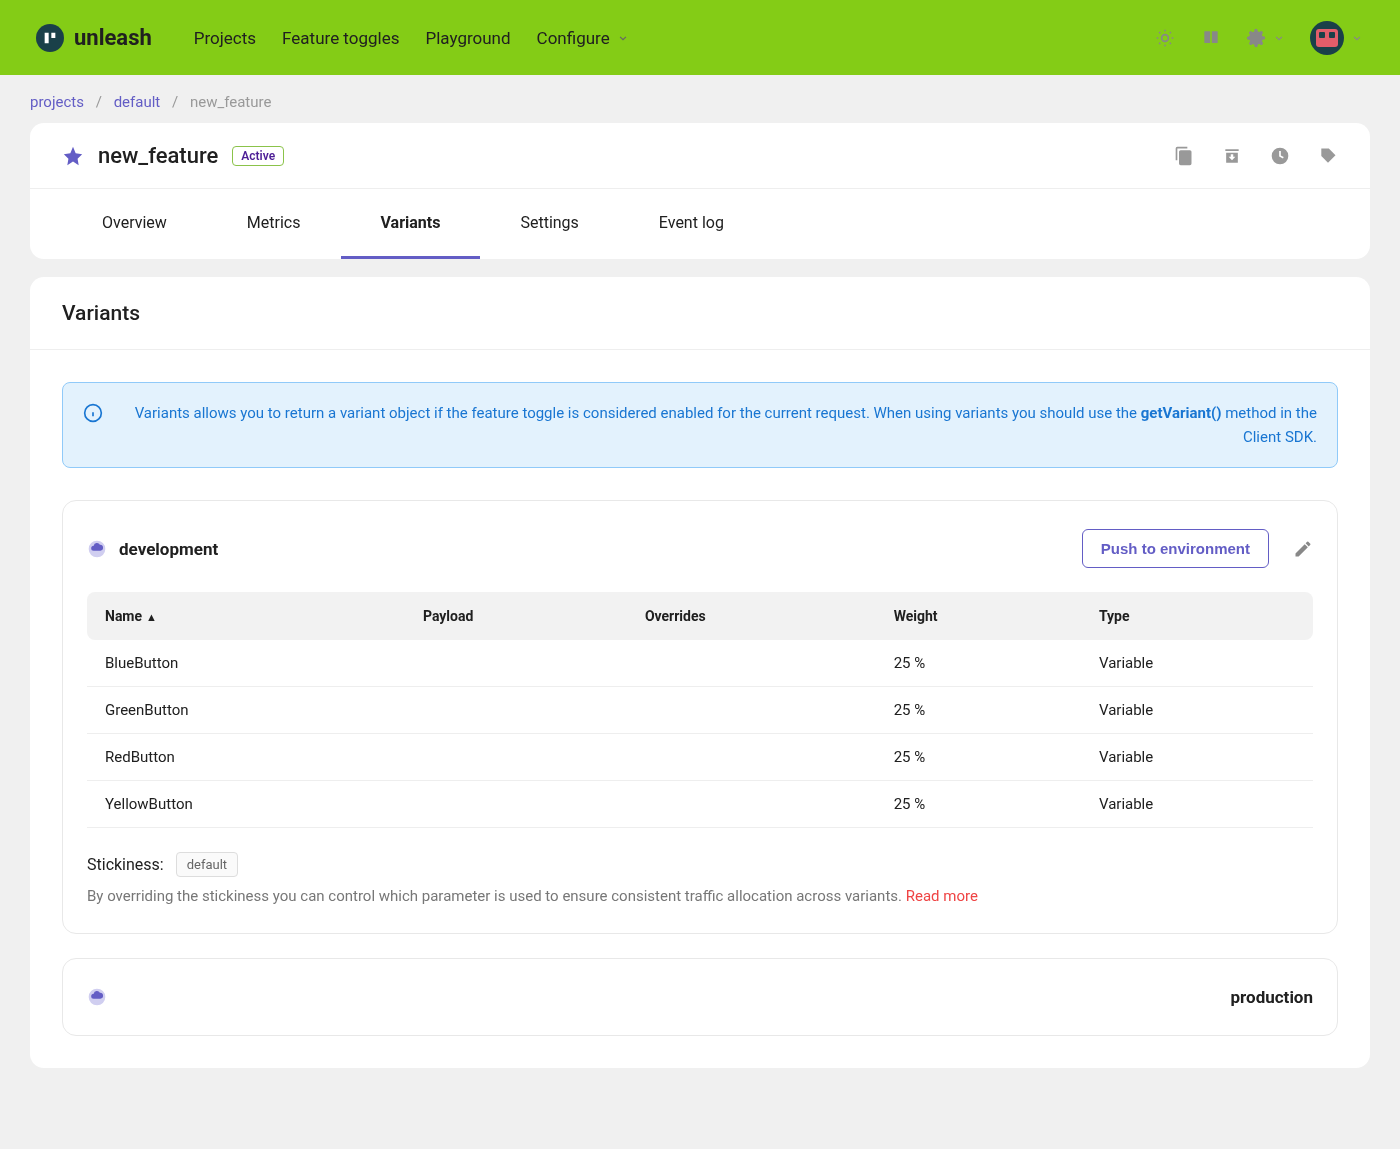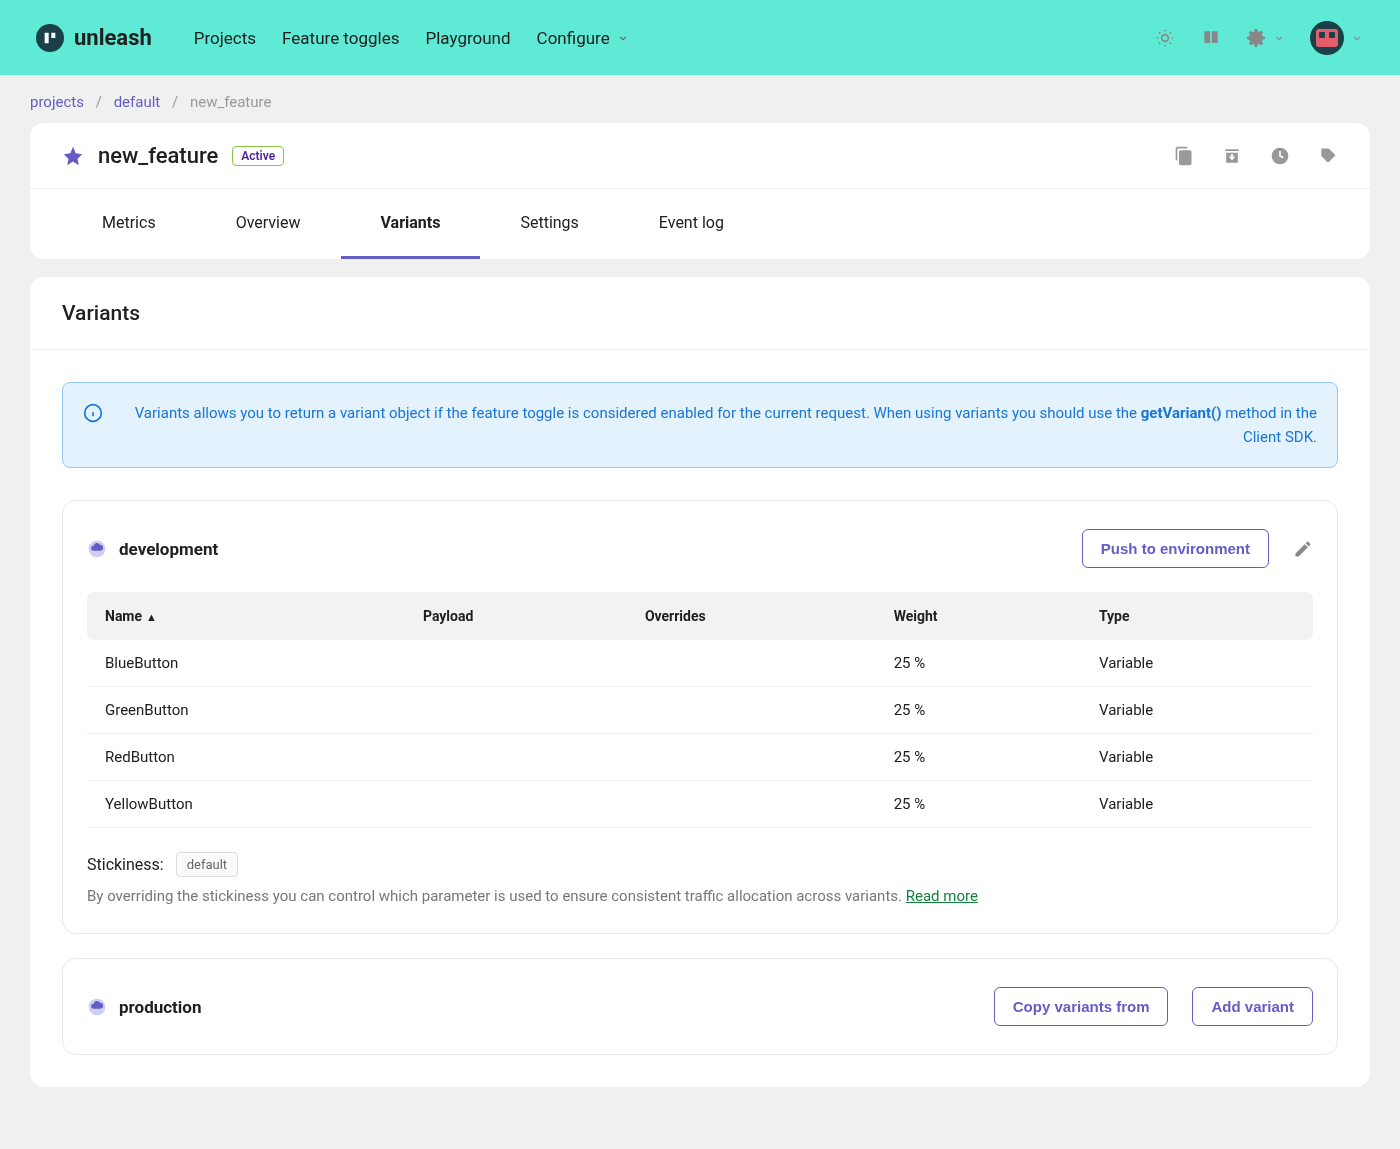--- a/index.html
+++ b/index.html
@@ -1,20 +1,20 @@
 <!DOCTYPE html>
 <html><head>
 <meta charset="utf-8">
 <style>
 * { box-sizing: border-box; margin: 0; padding: 0; }
 body { font-family: -apple-system, BlinkMacSystemFont, "Segoe UI", Roboto, sans-serif; background: #f0f0f0; color: #202020; font-size: 14px; width: 1400px; }
 a { text-decoration: none; }
 
 
-.topbar { background: #5eead4; height: 75px; display: flex; align-items: center; padding: 0 36px; gap: 24px; }
+.topbar { background: #84cc16; height: 75px; display: flex; align-items: center; padding: 0 36px; gap: 24px; }
 .logo { display: flex; align-items: center; gap: 10px; font-weight: 700; font-size: 22px; color: #202020; }
 .logo-mark { width: 28px; height: 28px; border-radius: 50%; background: #1a4049; display: flex; align-items: center; justify-content: center; }
 .logo-mark svg { width: 16px; height: 16px; }
 .nav { display: flex; gap: 26px; margin-left: 18px; }
 .nav-item { color: #202020; font-size: 17px; cursor: pointer; display: flex; align-items: center; gap: 6px; }
 .spacer { flex: 1; }
 .header-actions { display: flex; align-items: center; gap: 24px; }
 .icon-btn { width: 22px; height: 22px; display: flex; align-items: center; justify-content: center; color: #666; cursor: pointer; }
 .icon-group { display: flex; align-items: center; gap: 6px; cursor: pointer; color: #666; }
 .avatar { width: 34px; height: 34px; border-radius: 50%; background: #1a4049; display: flex; align-items: center; justify-content: center; overflow: hidden; }
@@ -73,21 +73,21 @@
 .variants-table thead th:first-child { border-radius: 8px 0 0 8px; }
 .variants-table thead th:last-child { border-radius: 0 8px 8px 0; }
 .variants-table tbody td { padding: 14px 18px; border-bottom: 1px solid #eee; font-size: 15px; }
 .sort-arrow { margin-left: 4px; font-size: 11px; }
 
 
 .stickiness-row { display: flex; align-items: center; gap: 12px; margin-top: 24px; }
 .stickiness-label { font-size: 16px; }
 .stickiness-chip { border: 1px solid #ddd; background: #fafafa; border-radius: 4px; padding: 4px 10px; font-size: 13px; color: #666; }
 .stickiness-desc { margin-top: 10px; font-size: 15px; color: #777; }
-.stickiness-desc a { color: #15803d; text-decoration: underline; }
+.stickiness-desc a { color: #ef4444; }
 
 svg { display: block; }
 </style>
 </head>
 <body>
 
 <div class="topbar">
   <div class="logo">
     <span class="logo-mark">
       <svg viewBox="0 0 24 24" fill="none">
@@ -165,22 +165,22 @@
       <svg class="feature-action-icon" viewBox="0 0 24 24" fill="#999">
           <circle cx="12" cy="12" r="10"></circle>
           <path d="M12 6v6l4 2" stroke="#fff" stroke-width="2" fill="none"></path>
         </svg>
       <svg class="feature-action-icon" viewBox="0 0 24 24" fill="#999">
           <path d="M21 11l-8-8H4v9l8 8 9-9z"></path>
         </svg>
     </div>
   </div>
   <div class="tabs">
+    <div class="tab">Overview</div>
     <div class="tab">Metrics</div>
-    <div class="tab">Overview</div>
     <div class="tab active">Variants</div>
     <div class="tab">Settings</div>
     <div class="tab">Event log</div>
   </div>
 </div>
 
 <div class="card">
   <div class="section-header">
     <span class="section-title">Variants</span>
   </div>
@@ -263,21 +263,17 @@
       </div>
     </div>
 
     <div class="env-box" style="margin-bottom:0;">
       <div class="env-header" style="margin-bottom:0;">
         <svg class="cloud-icon" viewBox="0 0 24 24" fill="#635dc5">
             <circle cx="12" cy="12" r="10" fill="#d0cef0"></circle>
             <path d="M8 14a3 3 0 010-6 4 4 0 017.5-1A3.5 3.5 0 0116 14H8z" fill="#635dc5"></path>
           </svg>
         <span class="env-name">production</span>
-        <div class="env-actions">
-          <button class="btn-outline">Copy variants from</button>
-          <button class="btn-outline">Add variant</button>
-        </div>
       </div>
     </div>
 
   </div>
 </div>
 
 </body></html>

